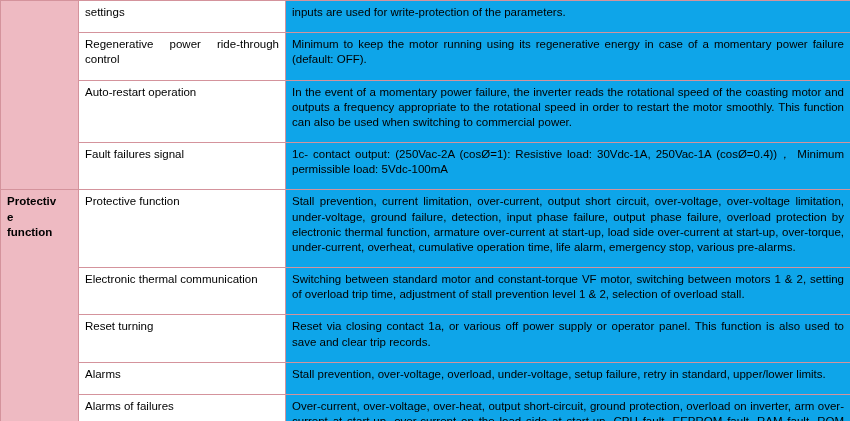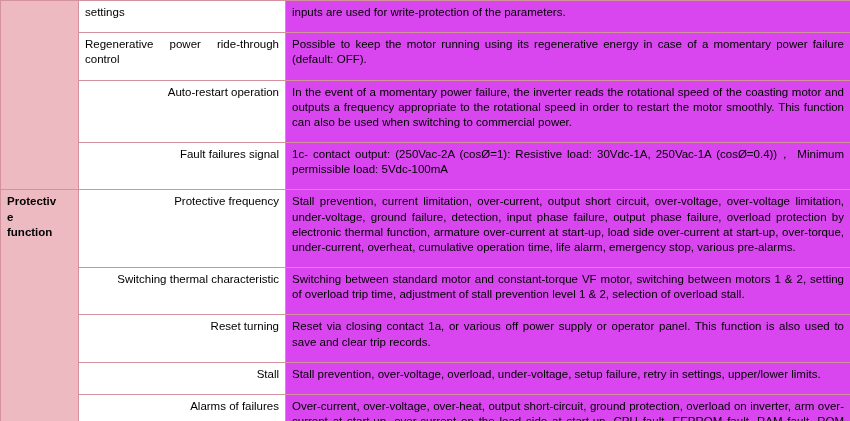--- a/index.html
+++ b/index.html
@@ -53,75 +53,75 @@
   td.label {
     background: #ffffff;
     font-size: 11.5px;
     padding-top: 5px;
   }
   td.label.justify {
     text-align: justify;
     text-align-last: justify;
   }
   td.desc {
-    background: #d946ef;
+    background: #0ea5e9;
     font-size: 11.5px;
     text-align: justify;
   }
   td.desc.nojust { text-align: left; }
-  .vmid { vertical-align: middle; text-align: right; }
+  .vmid { vertical-align: middle; }
   .toprow td { border-top: none; }
 </style>
 </head>
 <body>
 
 <div class="sheet">
   <table class="spec">
     <colgroup>
       <col class="c1">
       <col class="c2">
       <col class="c3">
     </colgroup>
     <tbody>
       <tr class="toprow">
         <td class="group empty" rowspan="4"></td>
         <td class="label">settings</td>
         <td class="desc nojust">inputs are used for write-protection of the parameters.</td>
       </tr>
       <tr>
         <td class="label justify">Regenerative power ride-through control</td>
-        <td class="desc">Possible to keep the motor running using its regenerative energy in case of a momentary power failure (default: OFF).</td>
+        <td class="desc">Minimum to keep the motor running using its regenerative energy in case of a momentary power failure (default: OFF).</td>
       </tr>
       <tr>
         <td class="label vmid">Auto-restart operation</td>
         <td class="desc">In the event of a momentary power failure, the inverter reads the rotational speed of the coasting motor and outputs a frequency appropriate to the rotational speed in order to restart the motor smoothly. This function can also be used when switching to commercial power.</td>
       </tr>
       <tr>
         <td class="label vmid">Fault failures signal</td>
         <td class="desc">1c- contact output: (250Vac-2A (cosØ=1): Resistive load: 30Vdc-1A, 250Vac-1A (cosØ=0.4))， Minimum permissible load: 5Vdc-100mA</td>
       </tr>
 
       <tr>
         <td class="group" rowspan="5" style="white-space: pre-line;">Protectiv
 e
 function</td>
-        <td class="label vmid">Protective frequency</td>
+        <td class="label vmid">Protective function</td>
         <td class="desc">Stall prevention, current limitation, over-current, output short circuit, over-voltage, over-voltage limitation, under-voltage, ground failure, detection, input phase failure, output phase failure, overload protection by electronic thermal function, armature over-current at start-up, load side over-current at start-up, over-torque, under-current, overheat, cumulative operation time, life alarm, emergency stop, various pre-alarms.</td>
       </tr>
       <tr>
-        <td class="label vmid">Switching thermal characteristic</td>
+        <td class="label vmid">Electronic thermal communication</td>
         <td class="desc">Switching between standard motor and constant-torque VF motor, switching between motors 1 &amp; 2, setting of overload trip time, adjustment of stall prevention level 1 &amp; 2, selection of overload stall.</td>
       </tr>
       <tr>
         <td class="label vmid">Reset turning</td>
         <td class="desc">Reset via closing contact 1a, or various off power supply or operator panel. This function is also used to save and clear trip records.</td>
       </tr>
       <tr>
-        <td class="label vmid">Stall</td>
-        <td class="desc nojust">Stall prevention, over-voltage, overload, under-voltage, setup failure, retry in settings, upper/lower limits.</td>
+        <td class="label vmid">Alarms</td>
+        <td class="desc nojust">Stall prevention, over-voltage, overload, under-voltage, setup failure, retry in standard, upper/lower limits.</td>
       </tr>
       <tr>
         <td class="label vmid">Alarms of failures</td>
         <td class="desc">Over-current, over-voltage, over-heat, output short-circuit, ground protection, overload on inverter, arm over-current at start-up, over-current on the load side at start-up, CPU fault, EEPROM fault, RAM fault, ROM fault, communication error. (Options: emergency stop, under-voltage, small current, over-torque,</td>
       </tr>
     </tbody>
   </table>
 </div>
 
 </body></html>

